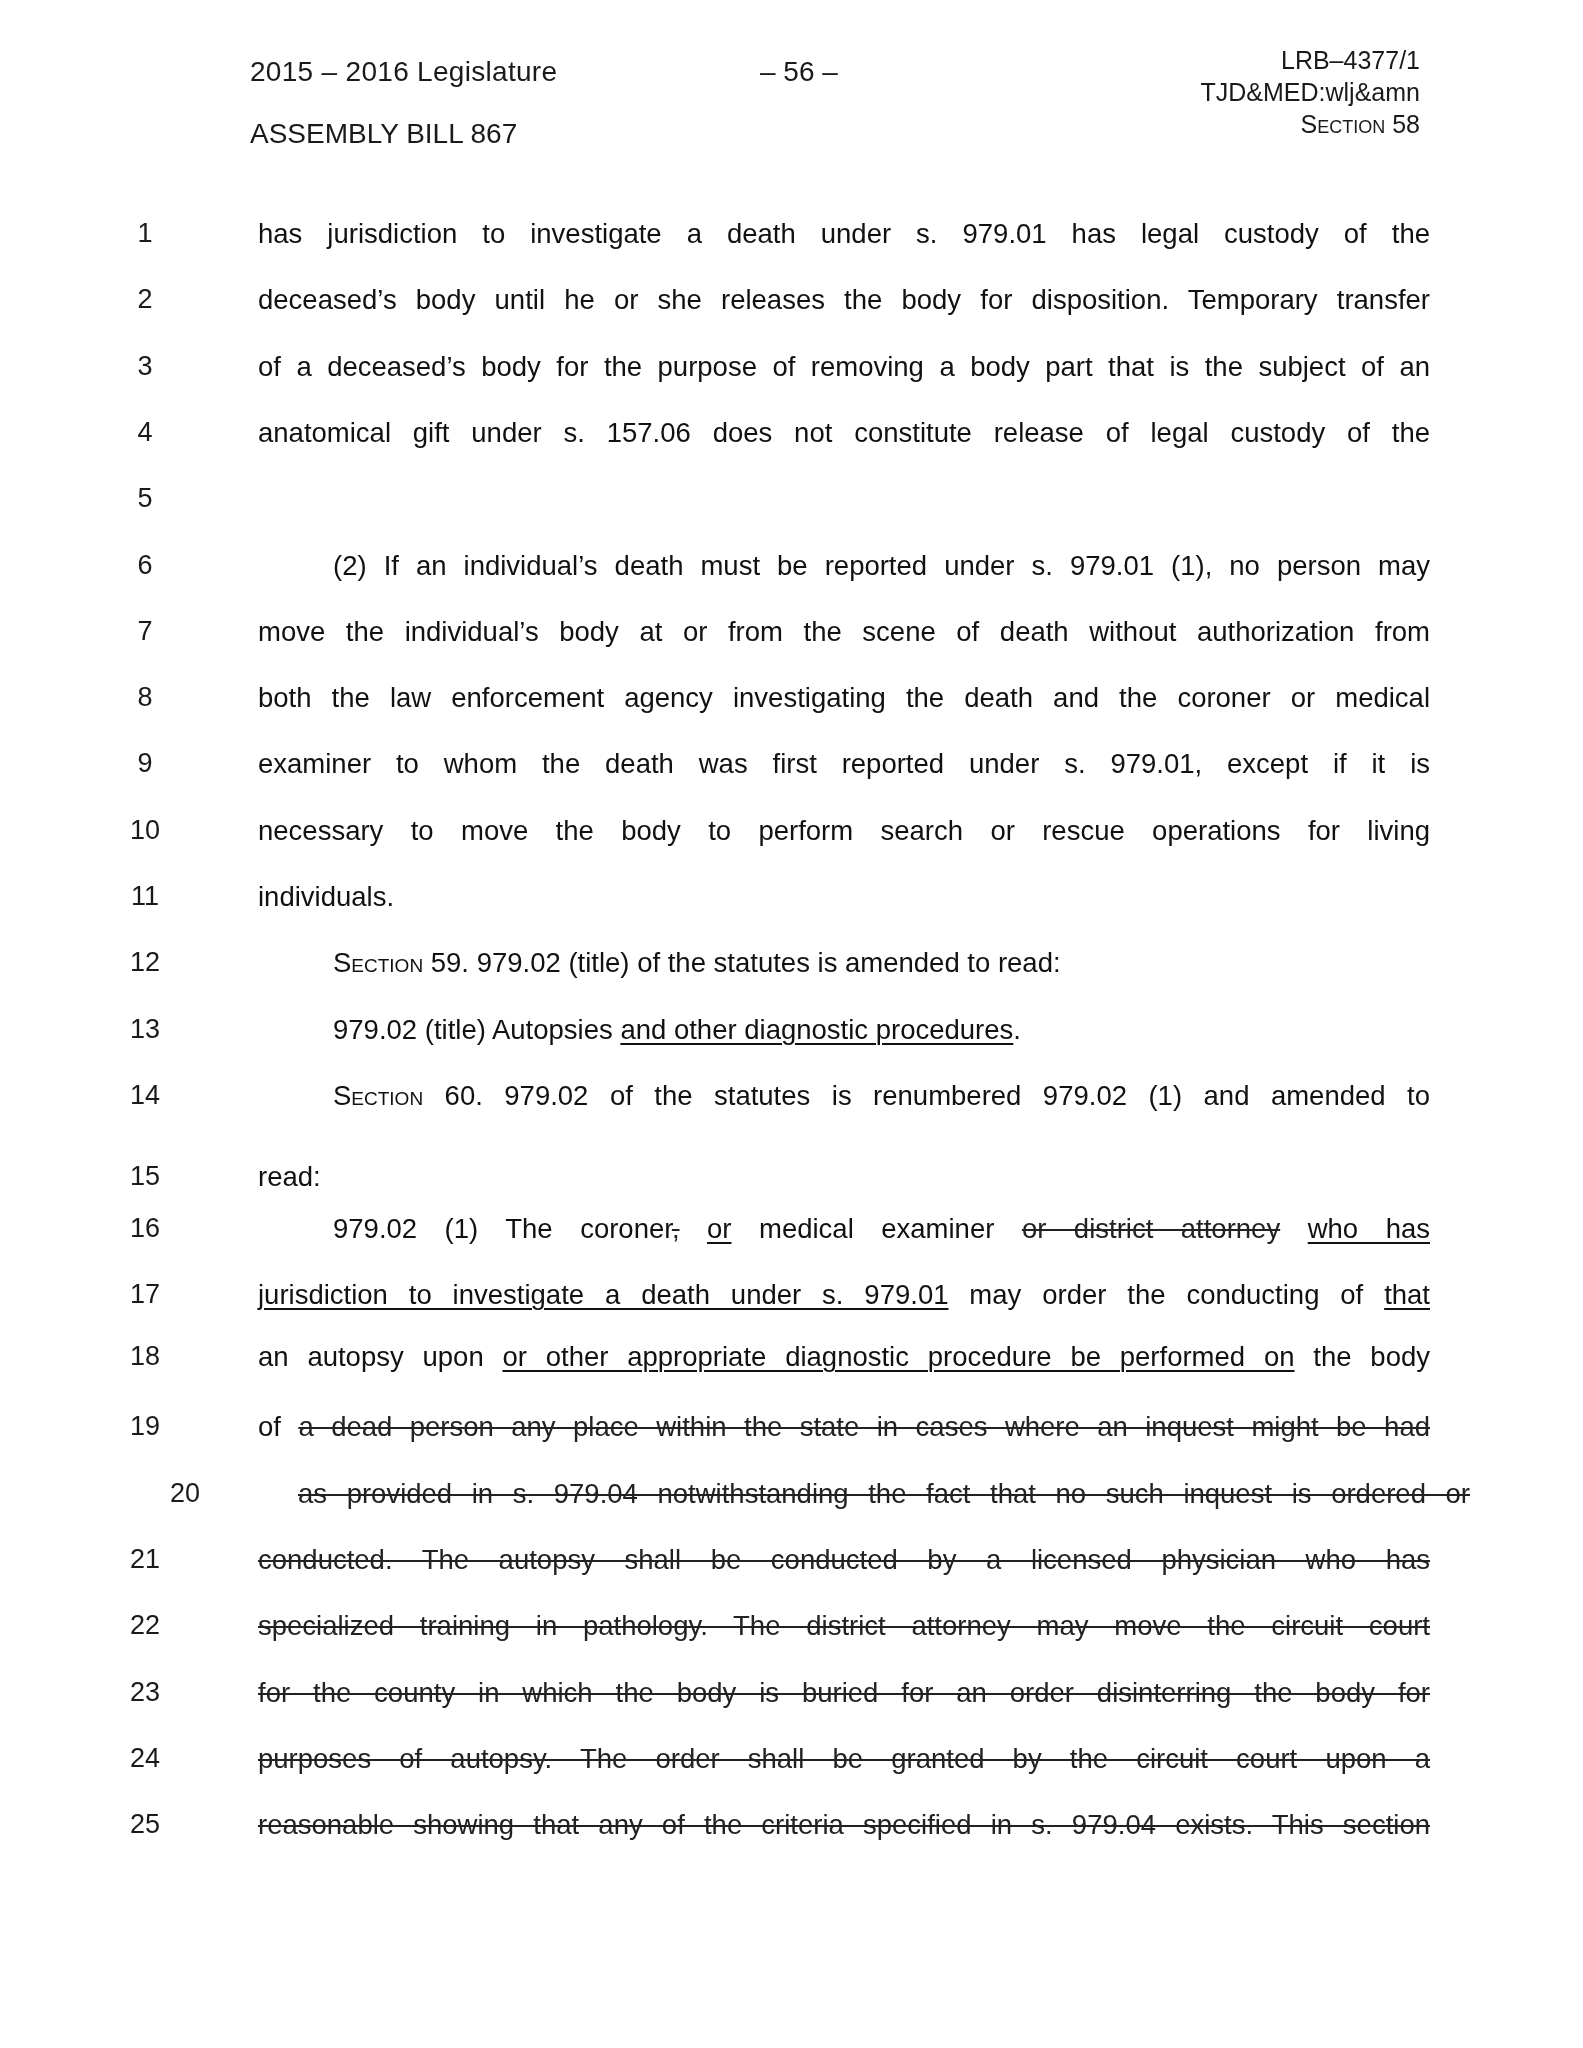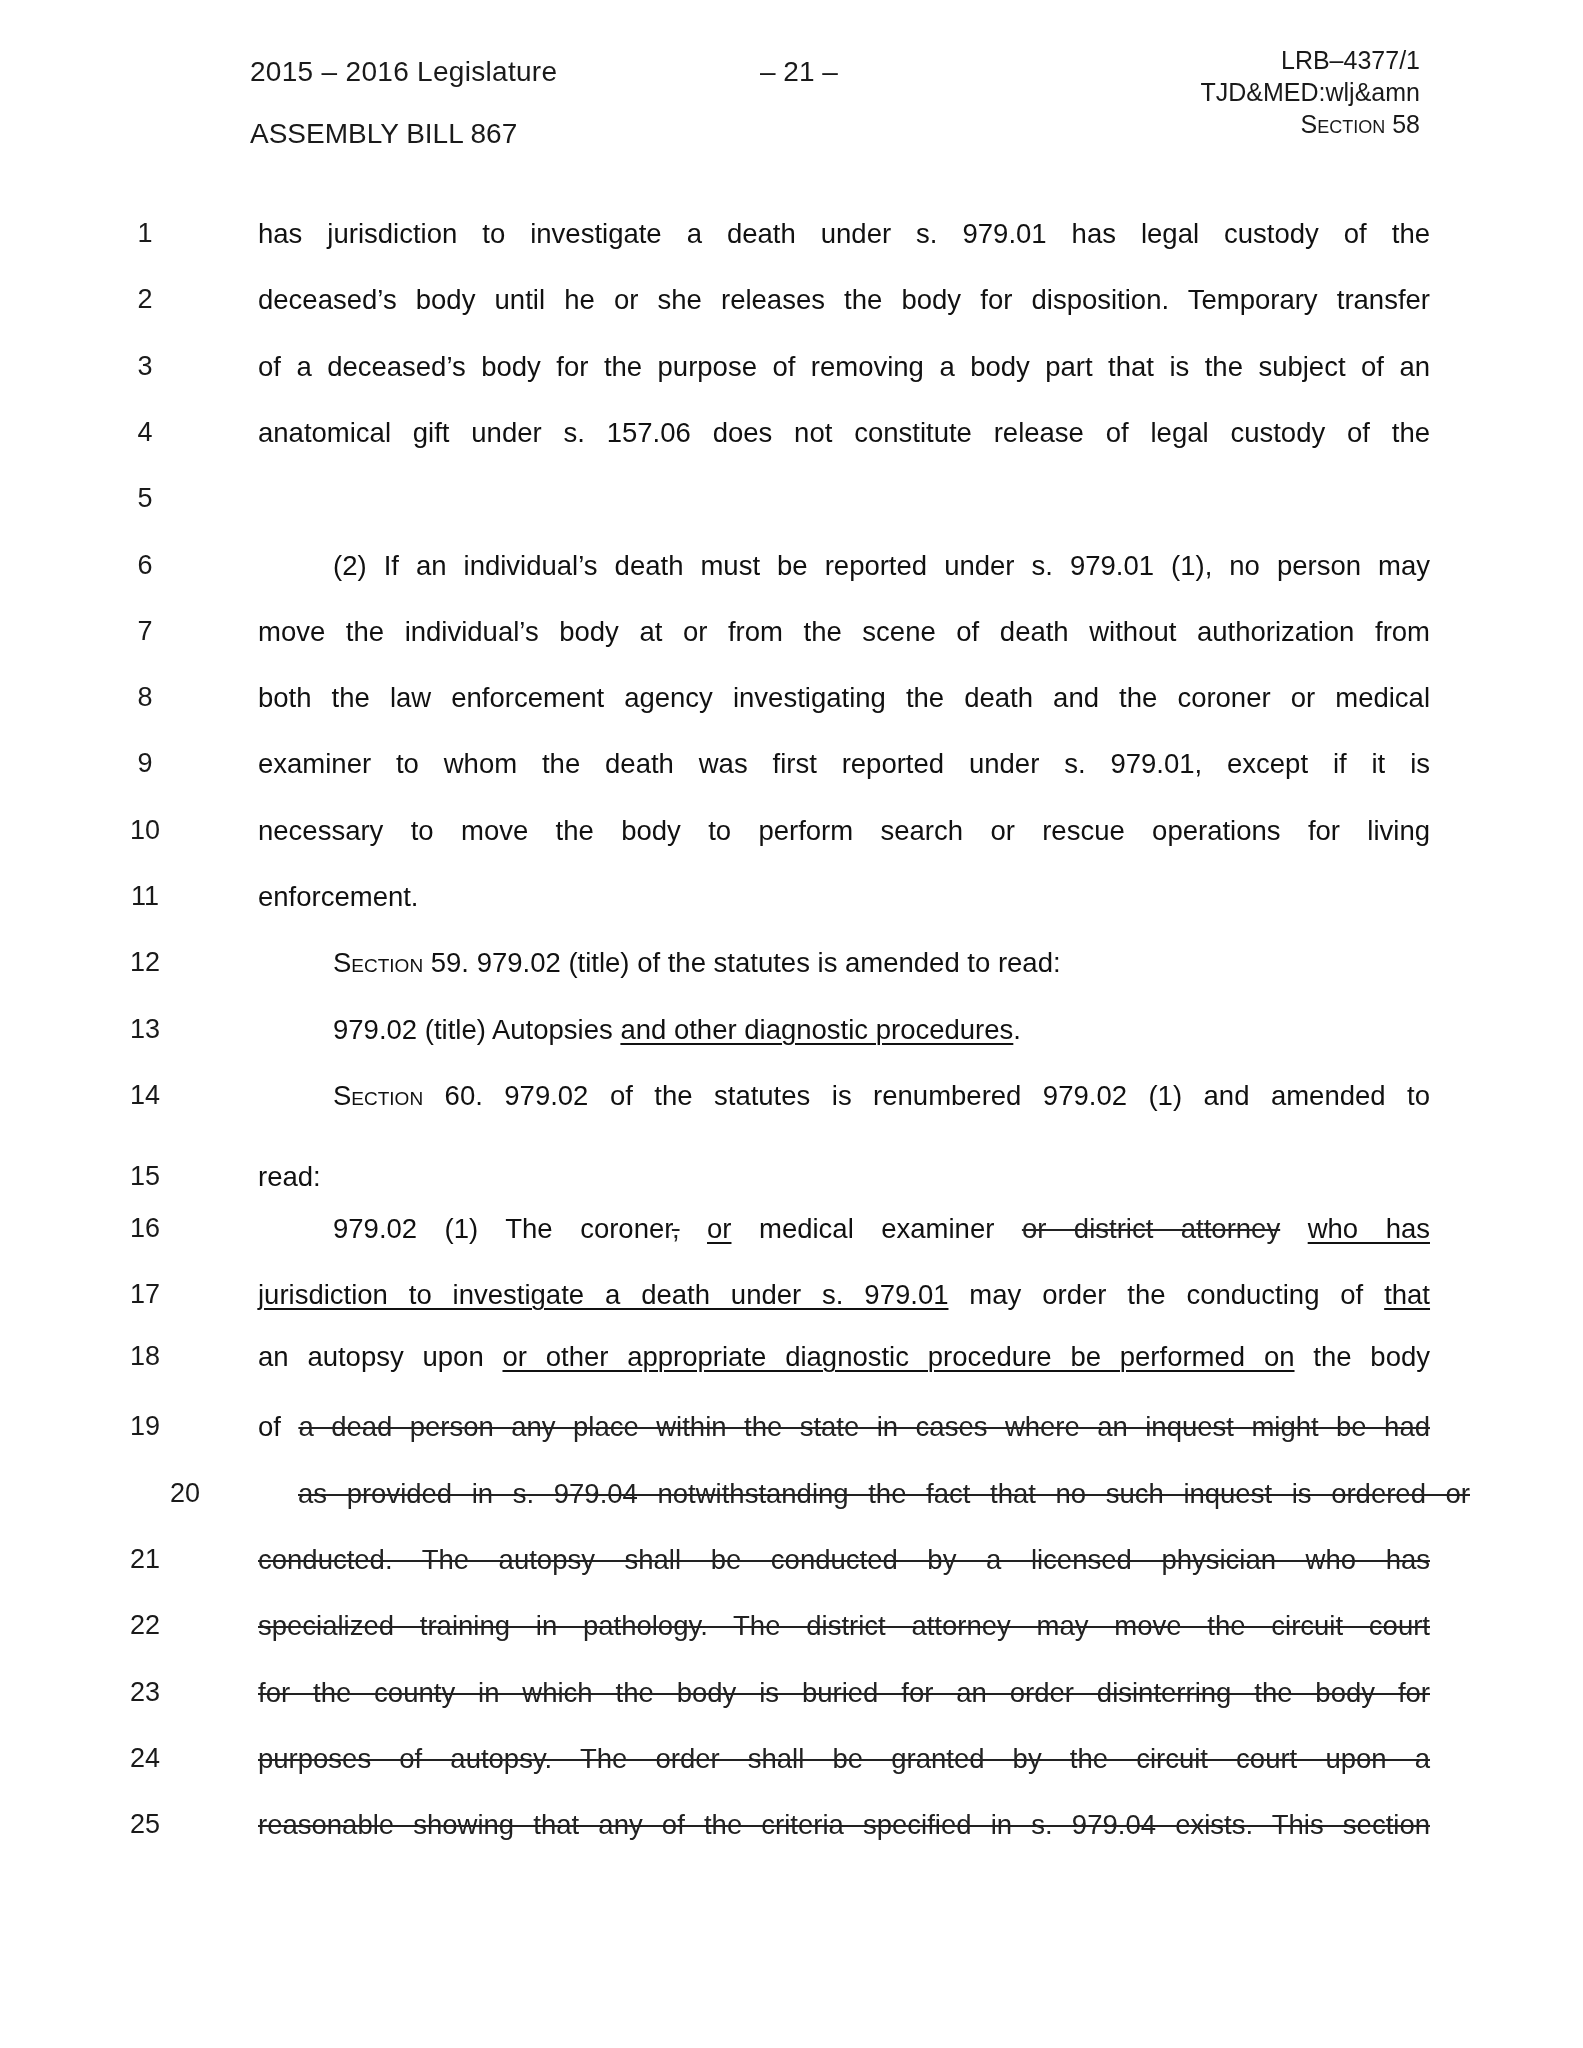--- a/index.html
+++ b/index.html
@@ -19,21 +19,21 @@
   .ltext.noj { text-align-last: left; }
   .ltext.ind { left: 333px; width: 1097px; }
   u { text-decoration: underline; text-underline-offset: 4px; text-decoration-thickness: 2px; }
   s { text-decoration: line-through; text-decoration-thickness: 2px; color: #222; }
 </style>
 </head>
 <body>
 
 <div class="hdr hdr-left1">2015 – 2016  Legislature</div>
 <div class="hdr hdr-left2">ASSEMBLY BILL 867</div>
-<div class="hdr hdr-center">– 21 –</div>
+<div class="hdr hdr-center">– 56 –</div>
 <div class="hdr hdr-right">
   <div>LRB–4377/1</div>
   <div>TJD&amp;MED:wlj&amp;amn</div>
   <div class="sc">Section 58</div>
 </div>
 
 <div class="lines" id="lines">
     <div class="line" style="top: 218px;">
       <span class="lnum">1</span>
       <span class="ltext"><span>has jurisdiction to investigate a death under s. 979.01 has legal custody of the</span></span>
@@ -68,21 +68,21 @@
     <div class="line" style="top: 748.4px;">
       <span class="lnum">9</span>
       <span class="ltext"><span>examiner to whom the death was first reported under s. 979.01, except if it is</span></span>
     </div>
     <div class="line" style="top: 814.7px;">
       <span class="lnum">10</span>
       <span class="ltext"><span>necessary to move the body to perform search or rescue operations for living</span></span>
     </div>
     <div class="line" style="top: 881px;">
       <span class="lnum">11</span>
-      <span class="ltext noj"><span>enforcement.</span></span>
+      <span class="ltext noj"><span>individuals.</span></span>
     </div>
     <div class="line" style="top: 947.3px;">
       <span class="lnum">12</span>
       <span class="ltext noj ind"><span class="sc">Section</span><span> 59.  979.02 (title) of the statutes is amended to read:</span></span>
     </div>
     <div class="line" style="top: 1013.6px;">
       <span class="lnum">13</span>
       <span class="ltext noj ind"><span>979.02  (title)  Autopsies </span><u>and other diagnostic procedures</u><span>.</span></span>
     </div>
     <div class="line" style="top: 1079.9px; padding-left: 7px;">

